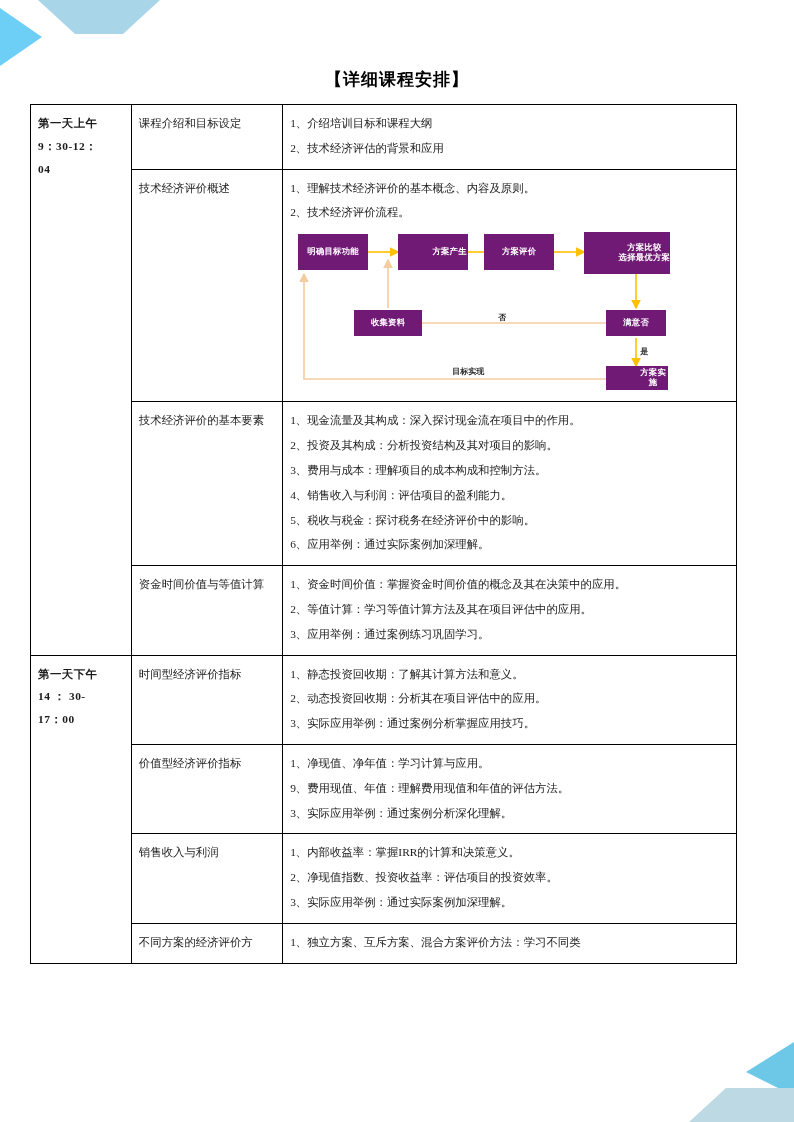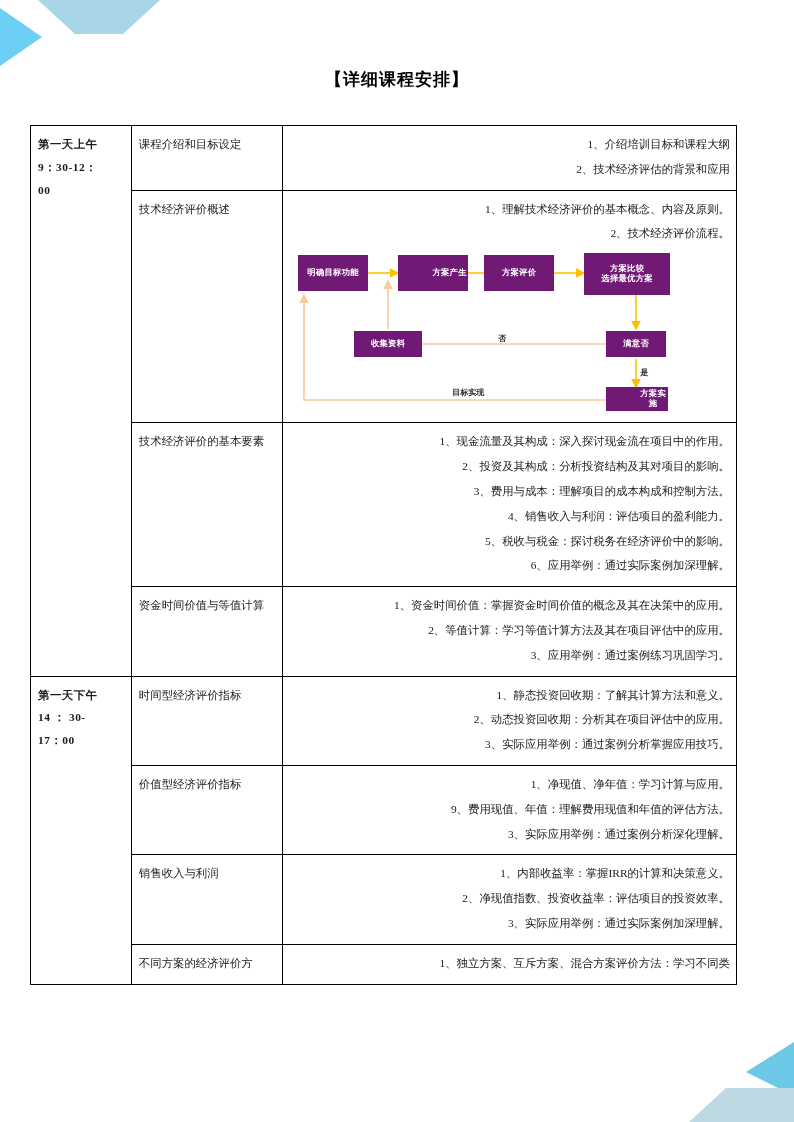--- a/index.html
+++ b/index.html
@@ -41,21 +41,21 @@
     font-size: 17px;
     font-weight: bold;
     letter-spacing: 1px;
     color: #000;
     font-family: "Liberation Serif", "DejaVu Serif", serif;
   }
 
   
   .sched-wrap {
     position: absolute;
-    left: 30px; top: 125px;
+    left: 30px; top: 104px;
     width: 707px;
   }
   table.sched {
     width: 707px;
     border-collapse: collapse;
     table-layout: fixed;
   }
   table.sched td {
     border: 1px solid #000;
     vertical-align: top;
@@ -72,21 +72,21 @@
     font-size: 11.6px;
     line-height: 2.3;
     letter-spacing: 0.5px;
     padding-left: 4px;
     padding-right: 2px;
     color: #000;
   }
   td.col-topic { width: 144px; }
   td.col-detail { width: 432px; }
   .line { display: block; white-space: normal; }
-  .detail-list .line { margin: 0 0 2px 0; text-align: right; }
+  .detail-list .line { margin: 0 0 2px 0; }
 
   
   .flow {
     position: relative;
     width: 420px;
     height: 162px;
     margin: 6px 0 2px 2px;
   }
   .flow svg { position: absolute; left: 0; top: 0; }
   .fbox {
@@ -136,21 +136,21 @@
 
   <div class="title">【详细课程安排】</div>
 
   <div class="sched-wrap">
     <table class="sched">
       <tbody id="sched-body">
           <tr>
             <td class="col-time" rowspan="4">
               <span class="line">第一天上午</span>
               <span class="line">9：30-12：</span>
-              <span class="line">00</span>
+              <span class="line">04</span>
             </td>
             <td class="col-topic">课程介绍和目标设定</td>
             <td class="col-detail detail-list">
               <div class="line">1、介绍培训目标和课程大纲</div>
               <div class="line">2、技术经济评估的背景和应用</div>
             </td>
           </tr>
           <tr>
             <td class="col-topic">技术经济评价概述</td>
             <td class="col-detail detail-list">
@@ -177,21 +177,21 @@
                 </svg>
                 <div class="fbox" style="left: 6px; top: 4px; width: 70px; height: 36px;">
                   <span>明确目标功能</span>
                 </div>
                 <div class="fbox" style="left: 106px; top: 4px; width: 70px; height: 36px; padding-left: 33px;">
                   <span>方案产生</span>
                 </div>
                 <div class="fbox" style="left: 192px; top: 4px; width: 70px; height: 36px;">
                   <span>方案评价</span>
                 </div>
-                <div class="fbox" style="left: 292px; top: 2px; width: 86px; height: 42px;">
+                <div class="fbox" style="left: 292px; top: 2px; width: 86px; height: 42px; justify-content: flex-end;">
                   <span>方案比较<br>选择最优方案</span>
                 </div>
                 <div class="fbox" style="left: 62px; top: 80px; width: 68px; height: 26px;">
                   <span>收集资料</span>
                 </div>
                 <div class="fbox" style="left: 314px; top: 80px; width: 60px; height: 26px;">
                   <span>满意否</span>
                 </div>
                 <div class="fbox" style="left: 314px; top: 136px; width: 62px; height: 24px; padding-left: 32px;">
                   <span>方案实施</span>

